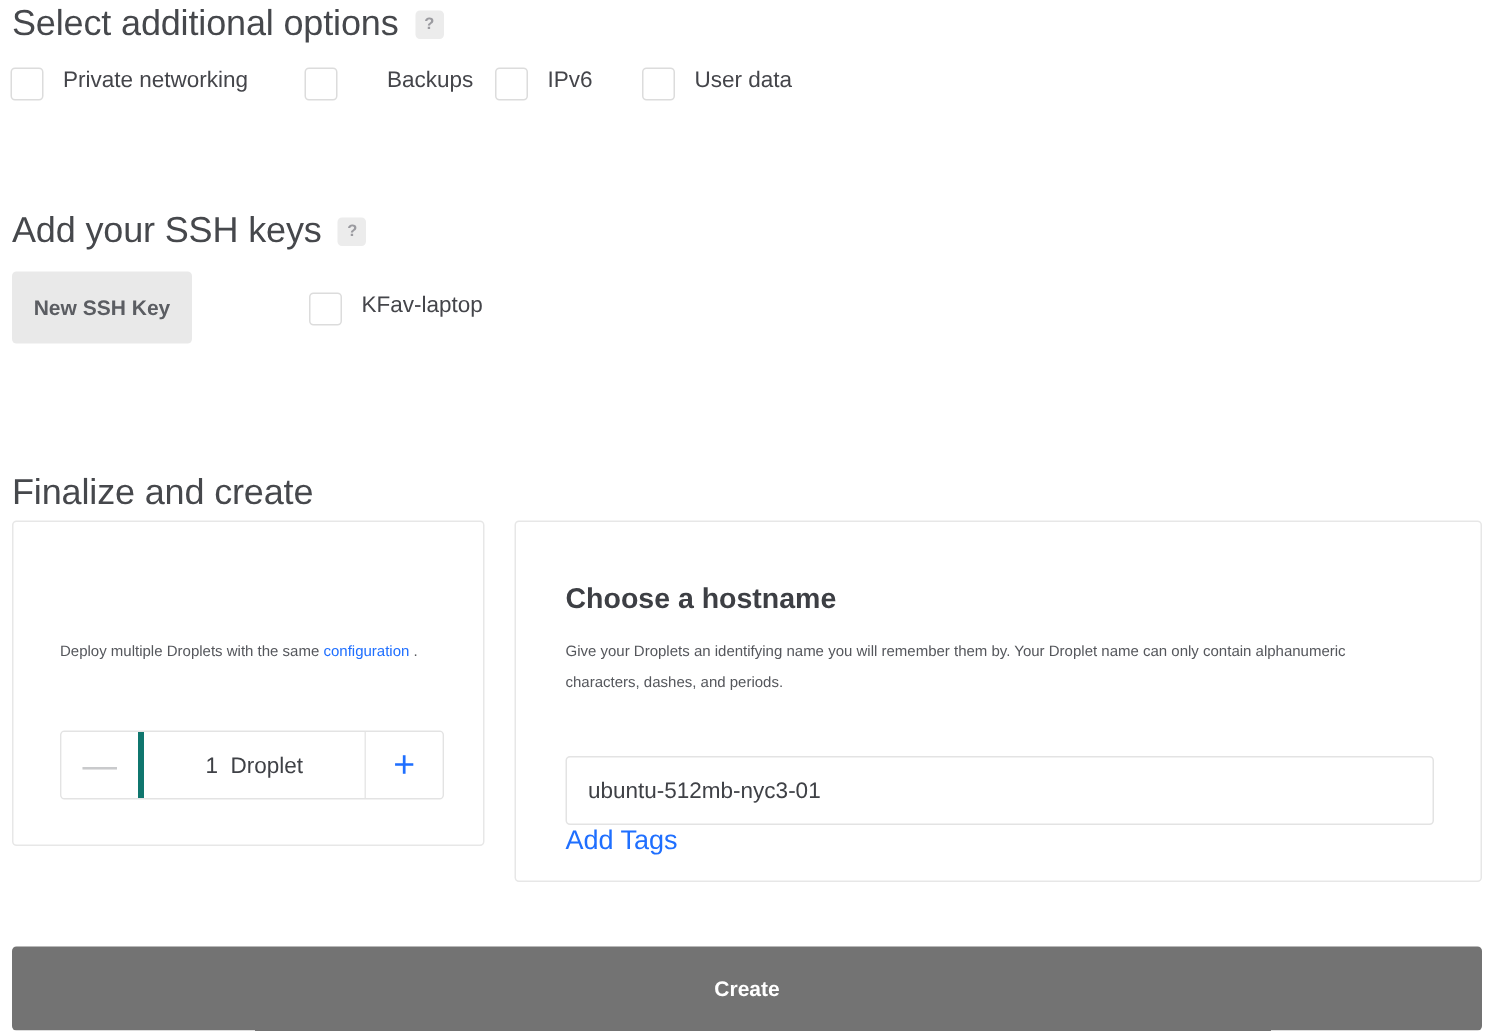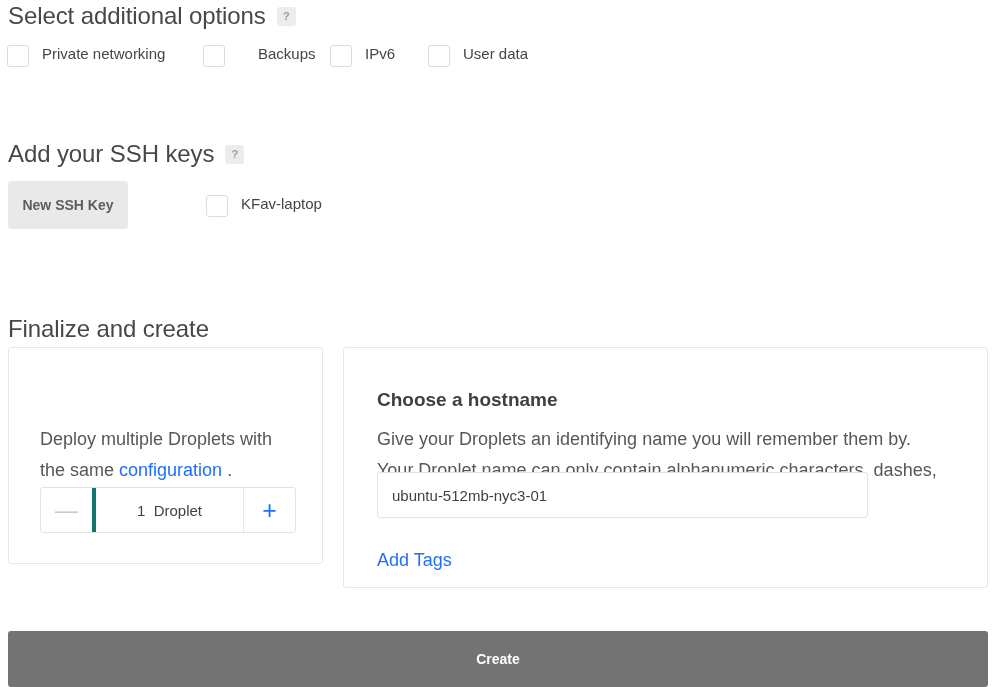--- a/index.html
+++ b/index.html
@@ -85,22 +85,22 @@
     background: #fff;
     box-sizing: border-box;
   }
   .card-title {
     font-size: 19px;
     font-weight: 700;
     color: #3d3f44;
     white-space: nowrap;
   }
   .card-text {
-    font-size: 18px;
-    line-height: 31px;
+    font-size: 10px;
+    line-height: 21px;
     color: #55575c;
   }
   a.link {
     color: #1f6fff;
     text-decoration: none;
   }
 
   
   .stepper {
     display: flex;
@@ -213,21 +213,21 @@
   <div class="stepper" style="position:absolute; left:31px; top:139px; width:256px;">
     <button class="stepper-btn stepper-minus">—</button>
     <div class="stepper-value">1  Droplet</div>
     <button class="stepper-btn stepper-plus">+</button>
   </div>
 </div>
 
 <div class="abs card" style="left:343px; top:347px; width:645px; height:241px;">
   <div style="position:absolute; left:33px; top:41px;" class="card-title">Choose a hostname</div>
   <div style="position:absolute; left:33px; top:76px; width:570px;" class="card-text">Give your Droplets an identifying name you will remember them by. Your Droplet name can only contain alphanumeric characters, dashes, and periods.</div>
-  <div style="position:absolute; left:33px; top:124px; width:491px;">
+  <div style="position:absolute; left:33px; top:156px; width:579px;">
     <input class="host-input" type="text" value="ubuntu-512mb-nyc3-01" placeholder="Enter hostname" style="">
   </div>
   <a href="#" class="link" style="position:absolute; left:33px; top:202px; font-size:18px;">Add Tags</a>
 </div>
 
 <div class="abs" style="left:8px; top:631px; width:980px;">
   <button class="create-btn">Create</button>
 </div>
 
 </body></html>

